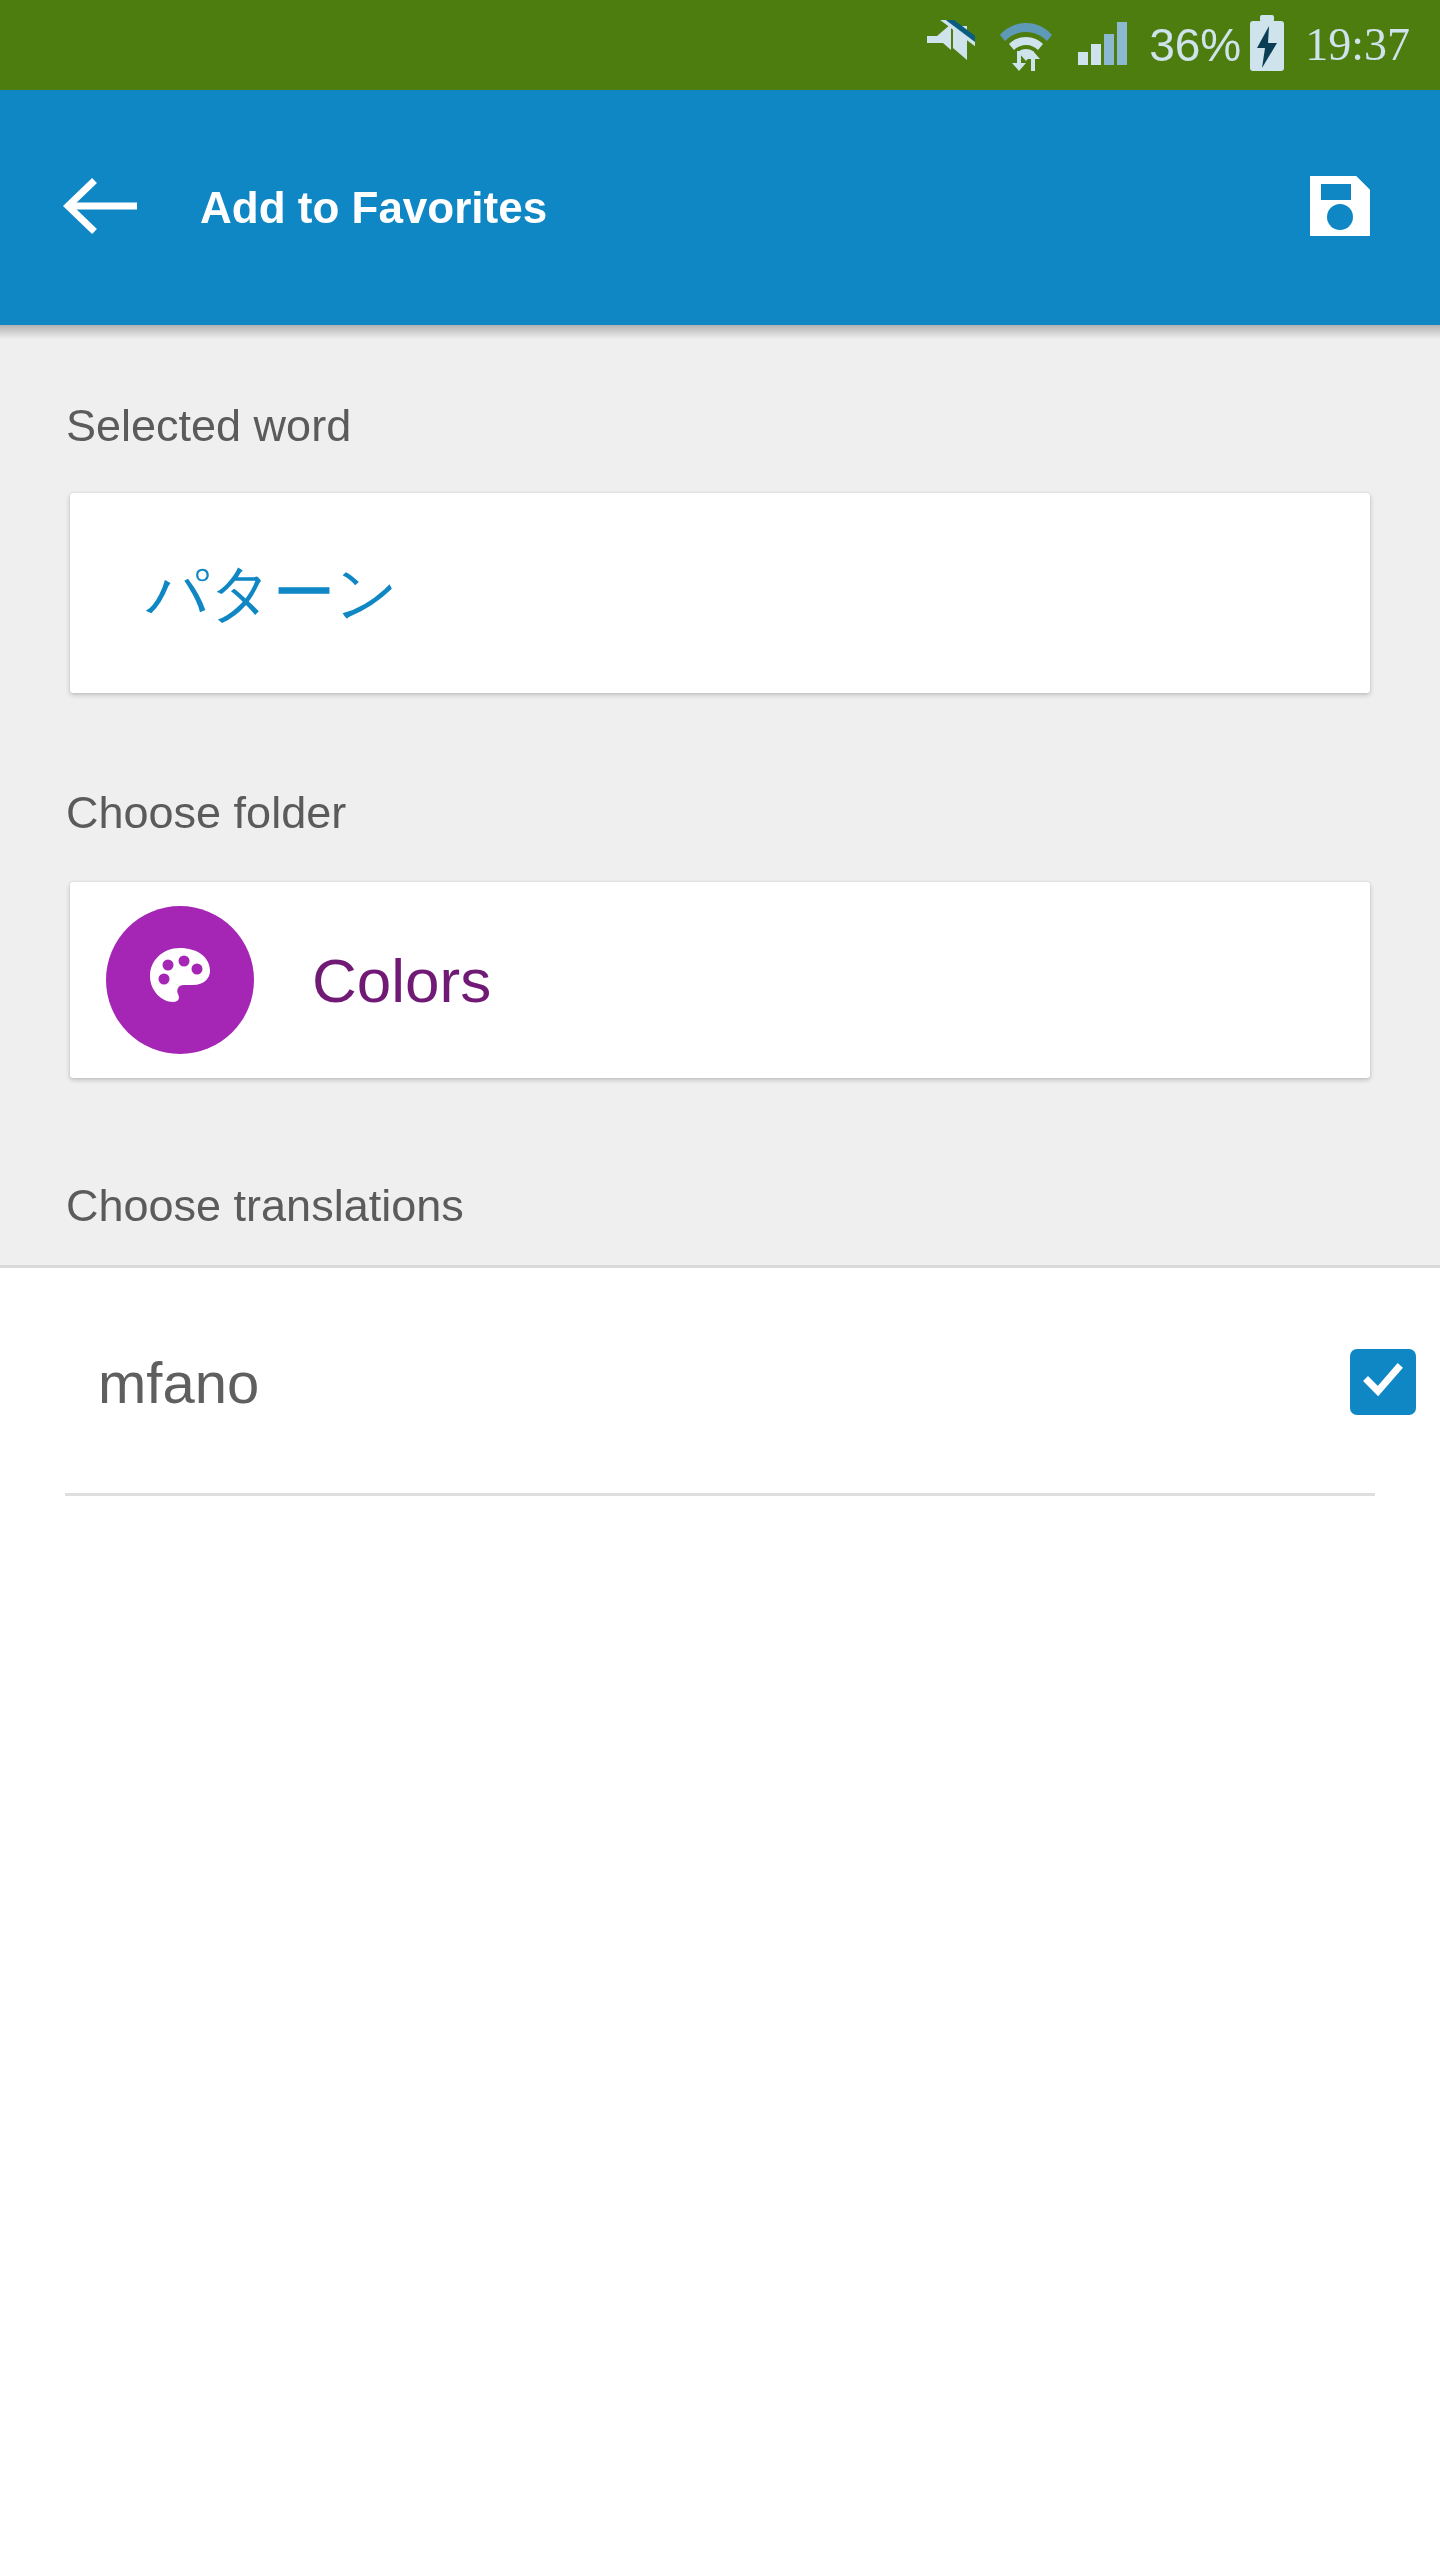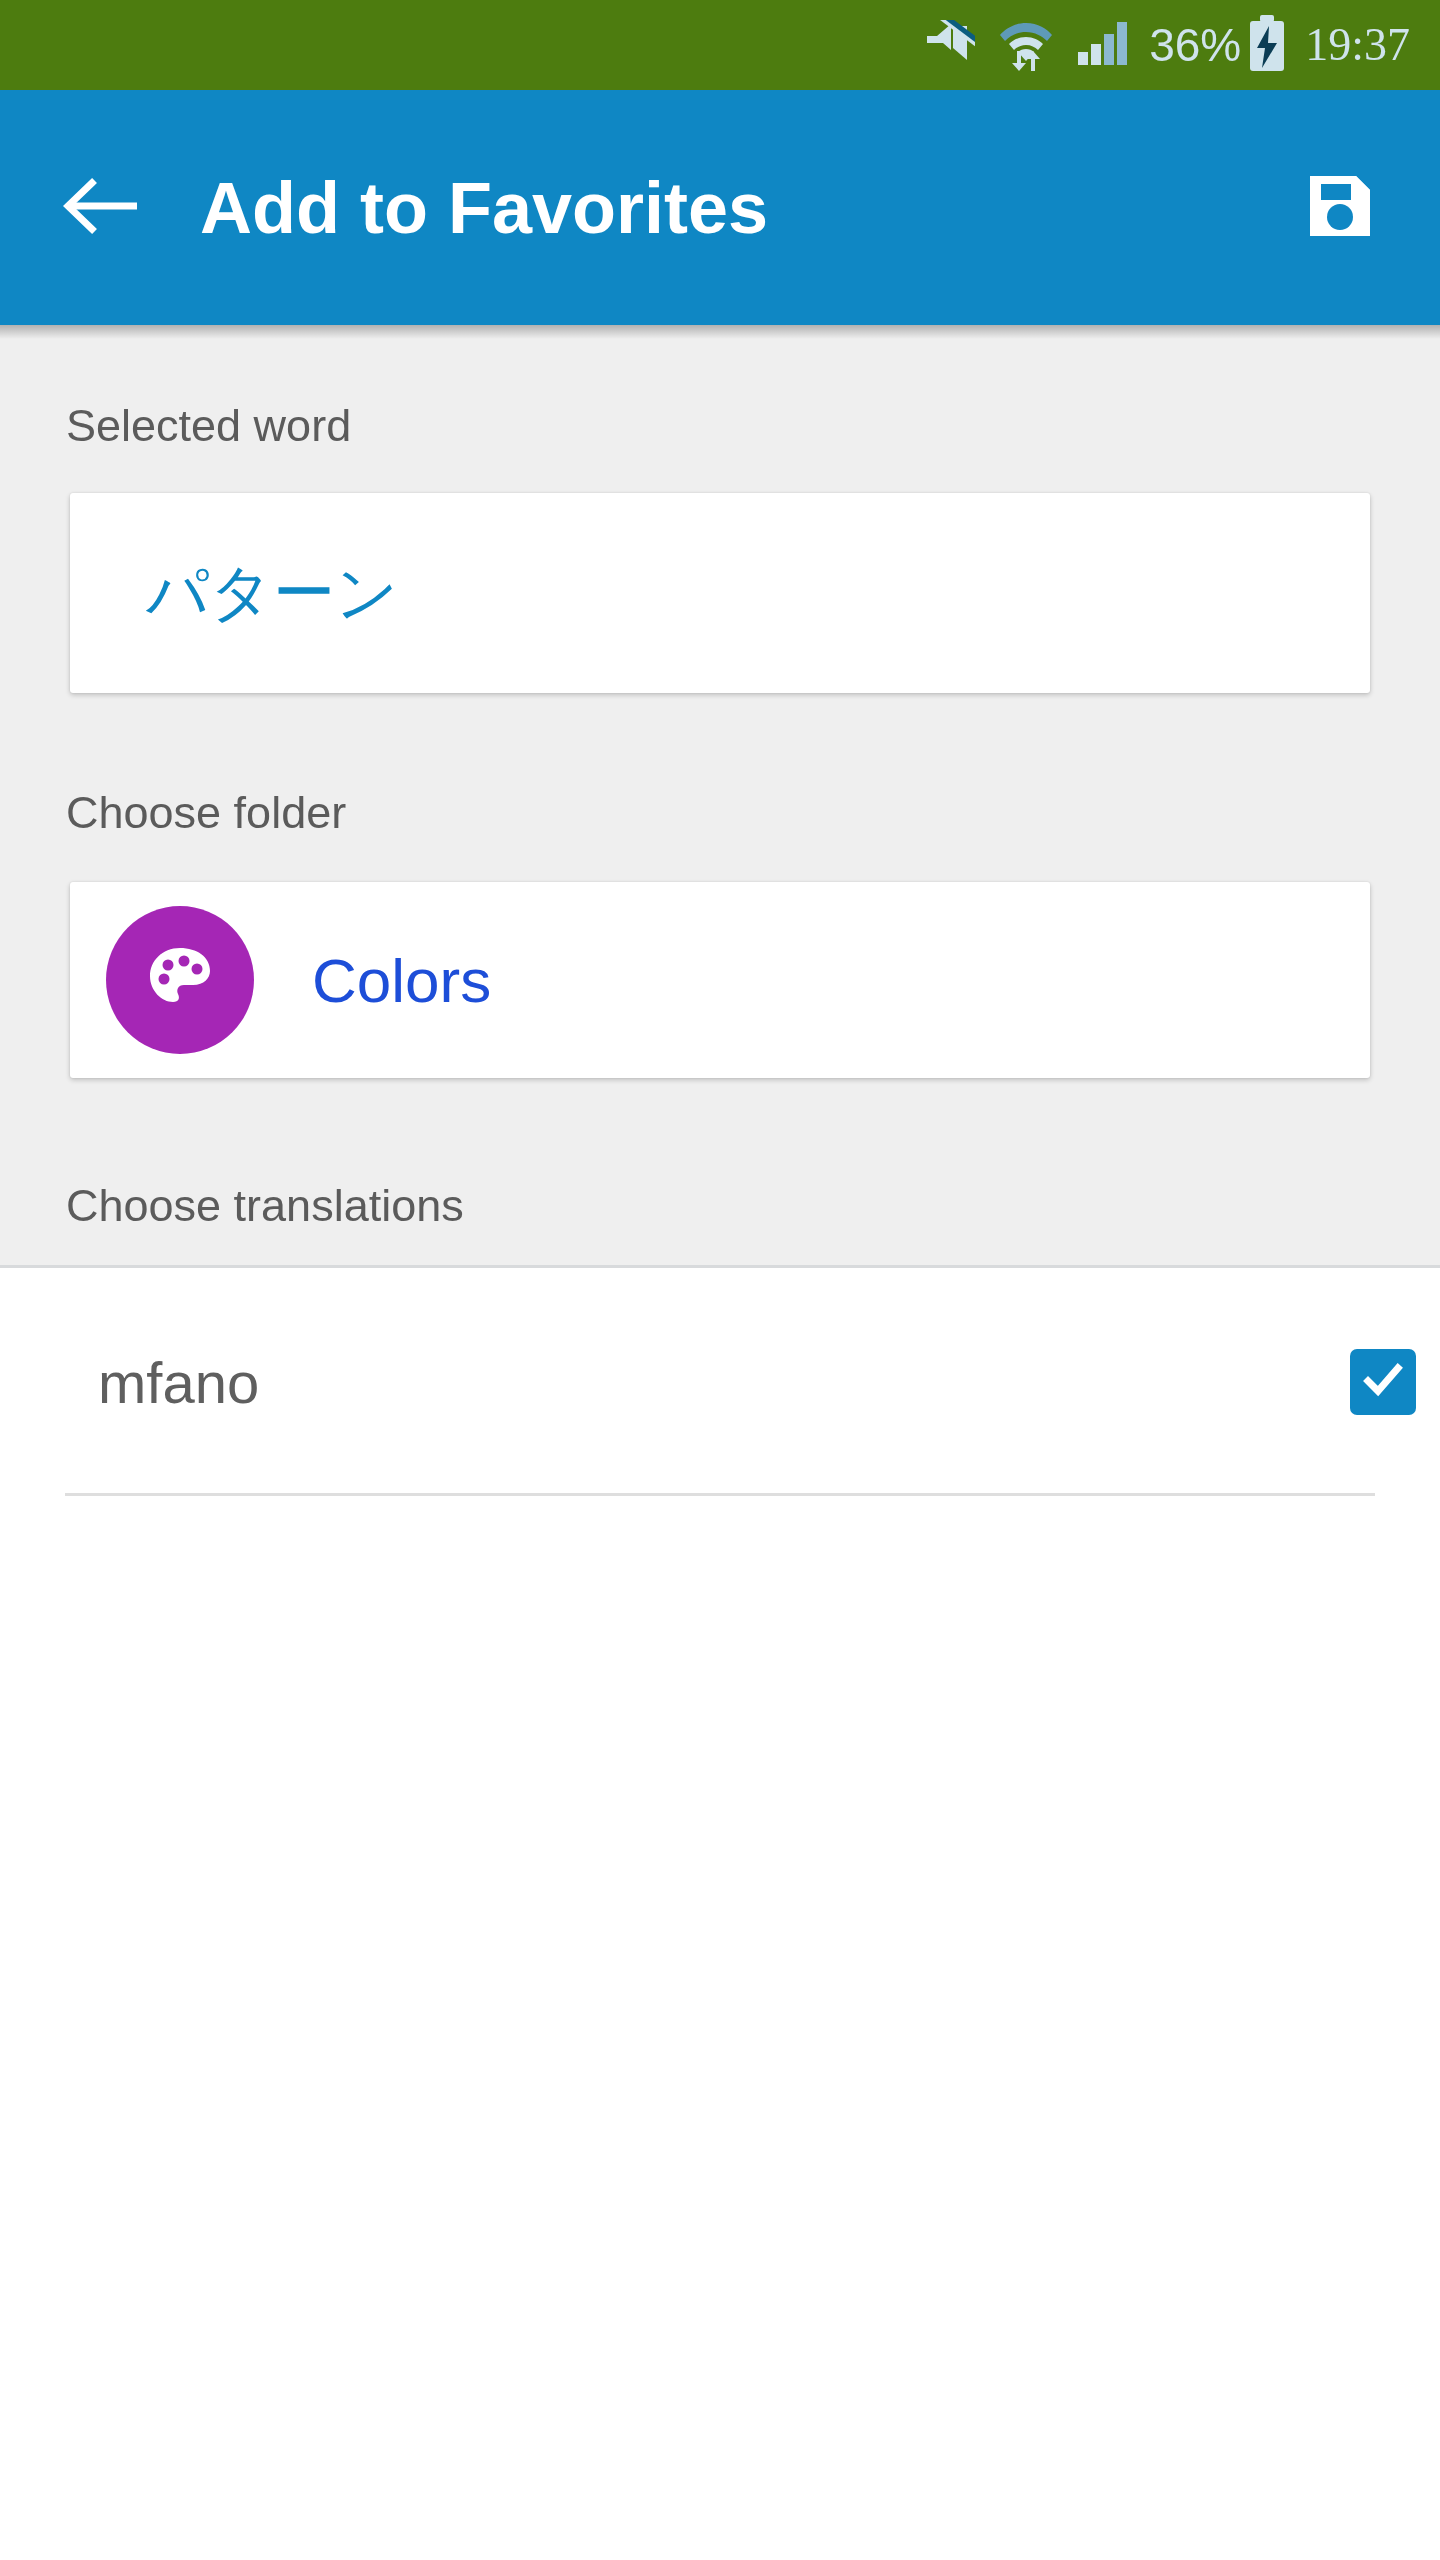--- a/index.html
+++ b/index.html
@@ -62,21 +62,21 @@
     width: 120px;
     height: 120px;
     margin-left: 42px;
     display: flex;
     align-items: center;
     justify-content: center;
     cursor: pointer;
   }
   #app-bar-title {
     color: #ffffff;
-    font-size: 72px;
+    font-size: 44px;
     font-weight: bold;
     margin-left: 38px;
     white-space: nowrap;
   }
   #save-button {
     position: absolute;
     right: 40px;
     top: 50%;
     transform: translateY(-50%);
     width: 120px;
@@ -143,21 +143,21 @@
     height: 148px;
     border-radius: 50%;
     background: #a526b5;
     margin-left: 36px;
     display: flex;
     align-items: center;
     justify-content: center;
     flex: none;
   }
   #folder-name {
-    color: #1d4ed8;
+    color: #701a75;
     font-size: 62px;
     margin-left: 58px;
     white-space: nowrap;
   }
 
   
   #translation-list {
     position: absolute;
     left: 0; top: 1268px;
     width: 1440px;

